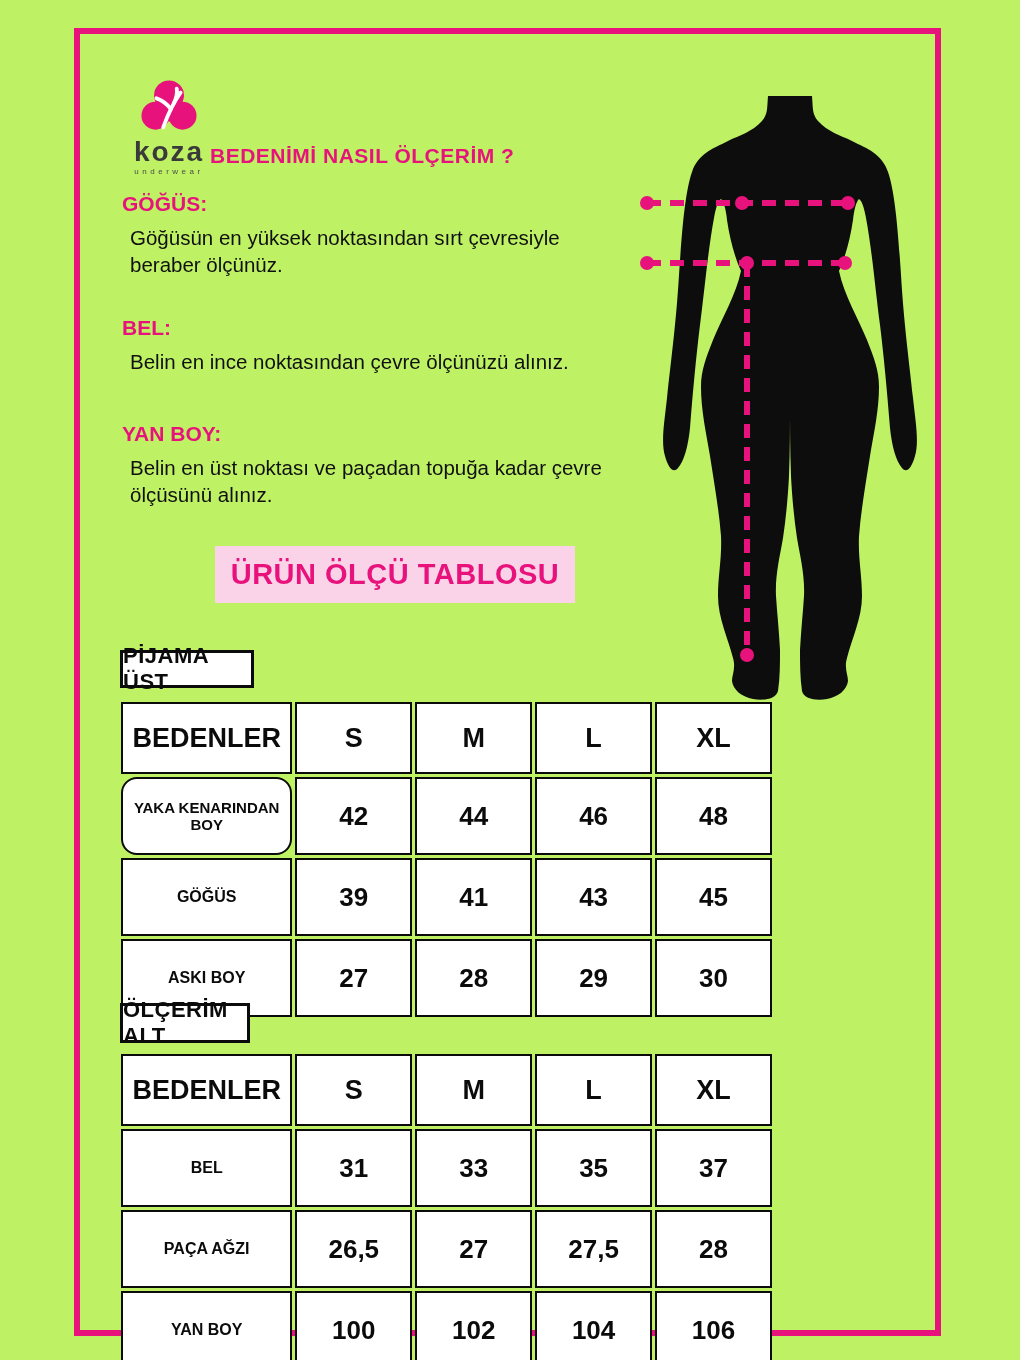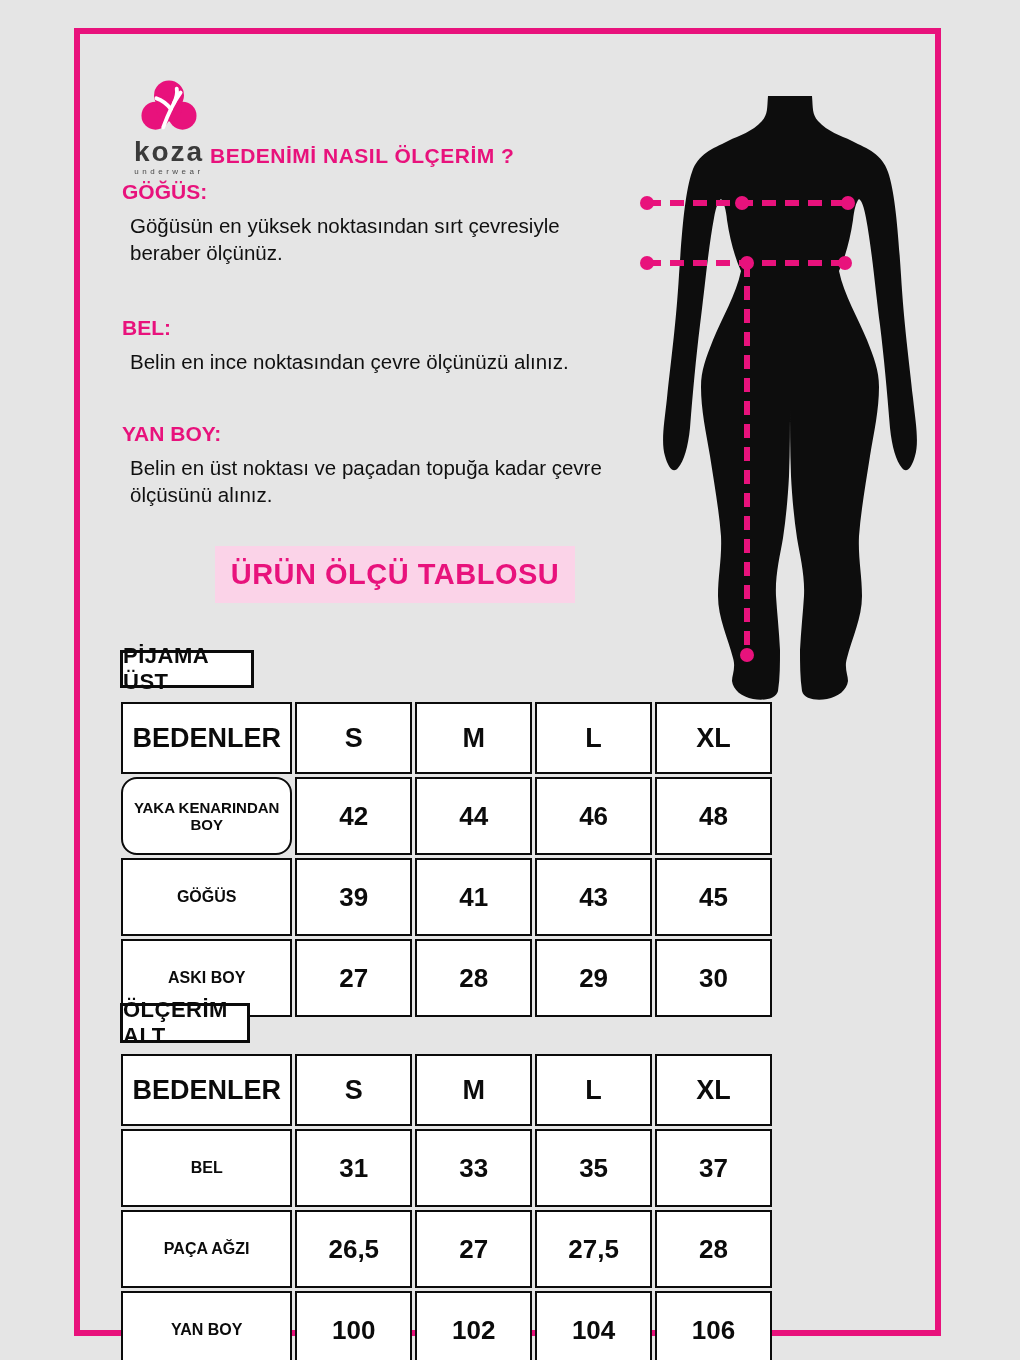--- a/index.html
+++ b/index.html
@@ -1,17 +1,17 @@
 <!DOCTYPE html>
 <html><head>
 <meta charset="utf-8">
 <style>
   html,body{margin:0;padding:0;background:#ffffff;}
   .page{
-    position:relative;width:1020px;height:1360px;background:#e5e5e5;
+    position:relative;width:1020px;height:1360px;background:#bef264;
     font-family:"Liberation Sans", sans-serif;overflow:hidden;
   }
   .frame{
     position:absolute;left:74px;top:28px;width:855px;height:1296px;
     border:6px solid #e8127c;
   }
   
   .logo{position:absolute;left:114px;top:80px;width:110px;text-align:center;}
   .logo svg{display:block;margin:0 auto;}
   .logo-word{
@@ -23,21 +23,21 @@
   }
   
   .title{
     position:absolute;left:210px;top:144px;margin:0;
     font-size:21px;font-weight:bold;color:#e8127c;letter-spacing:.5px;white-space:nowrap;
   }
   
   .instr{position:absolute;left:122px;width:510px;}
   .instr .hd{font-size:21px;font-weight:bold;color:#e8127c;margin:0 0 7px 0;}
   .instr .bd{font-size:20.5px;color:#101010;line-height:1.32;margin:8px;}
-  .i0{top:180px;}
+  .i0{top:192px;}
   .i1{top:316px;}
   .i2{top:422px;}
   
   .banner{
     position:absolute;left:215px;top:546px;width:360px;height:57px;
     background:#fbd3e8;display:flex;align-items:center;justify-content:center;
   }
   .banner span{font-size:29px;font-weight:bold;color:#e8127c;letter-spacing:.5px;}
   
   .figure{position:absolute;left:640px;top:90px;}

